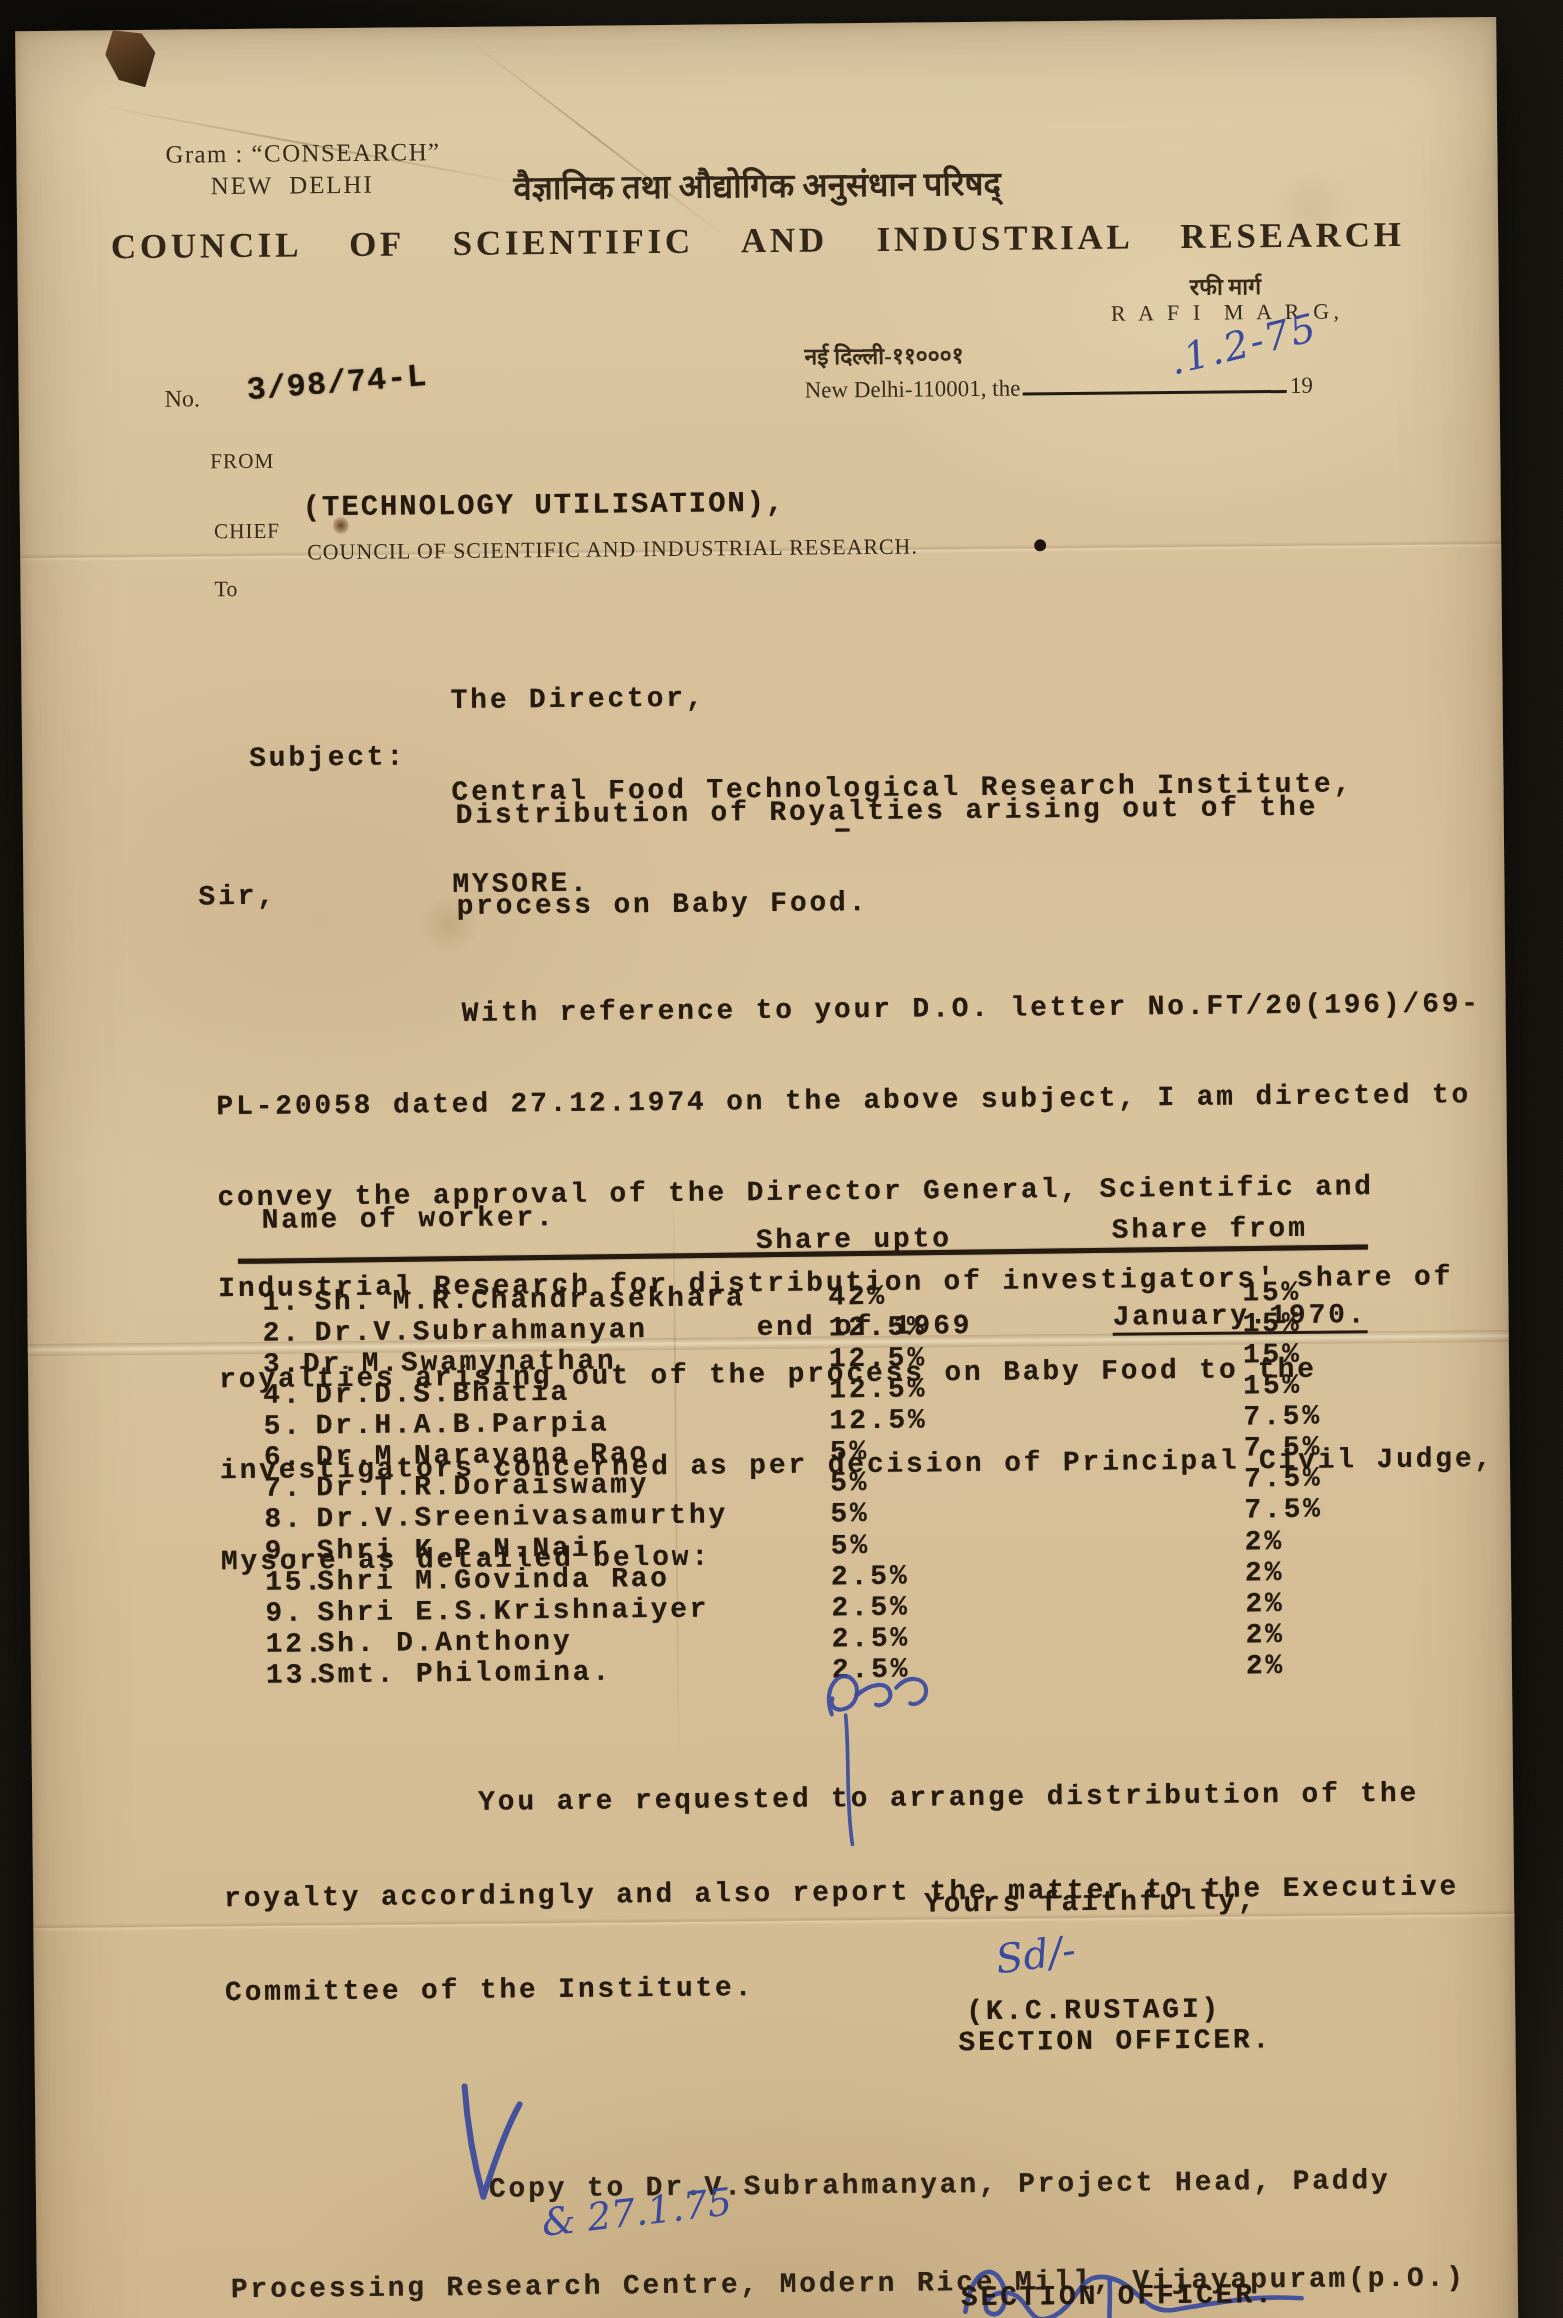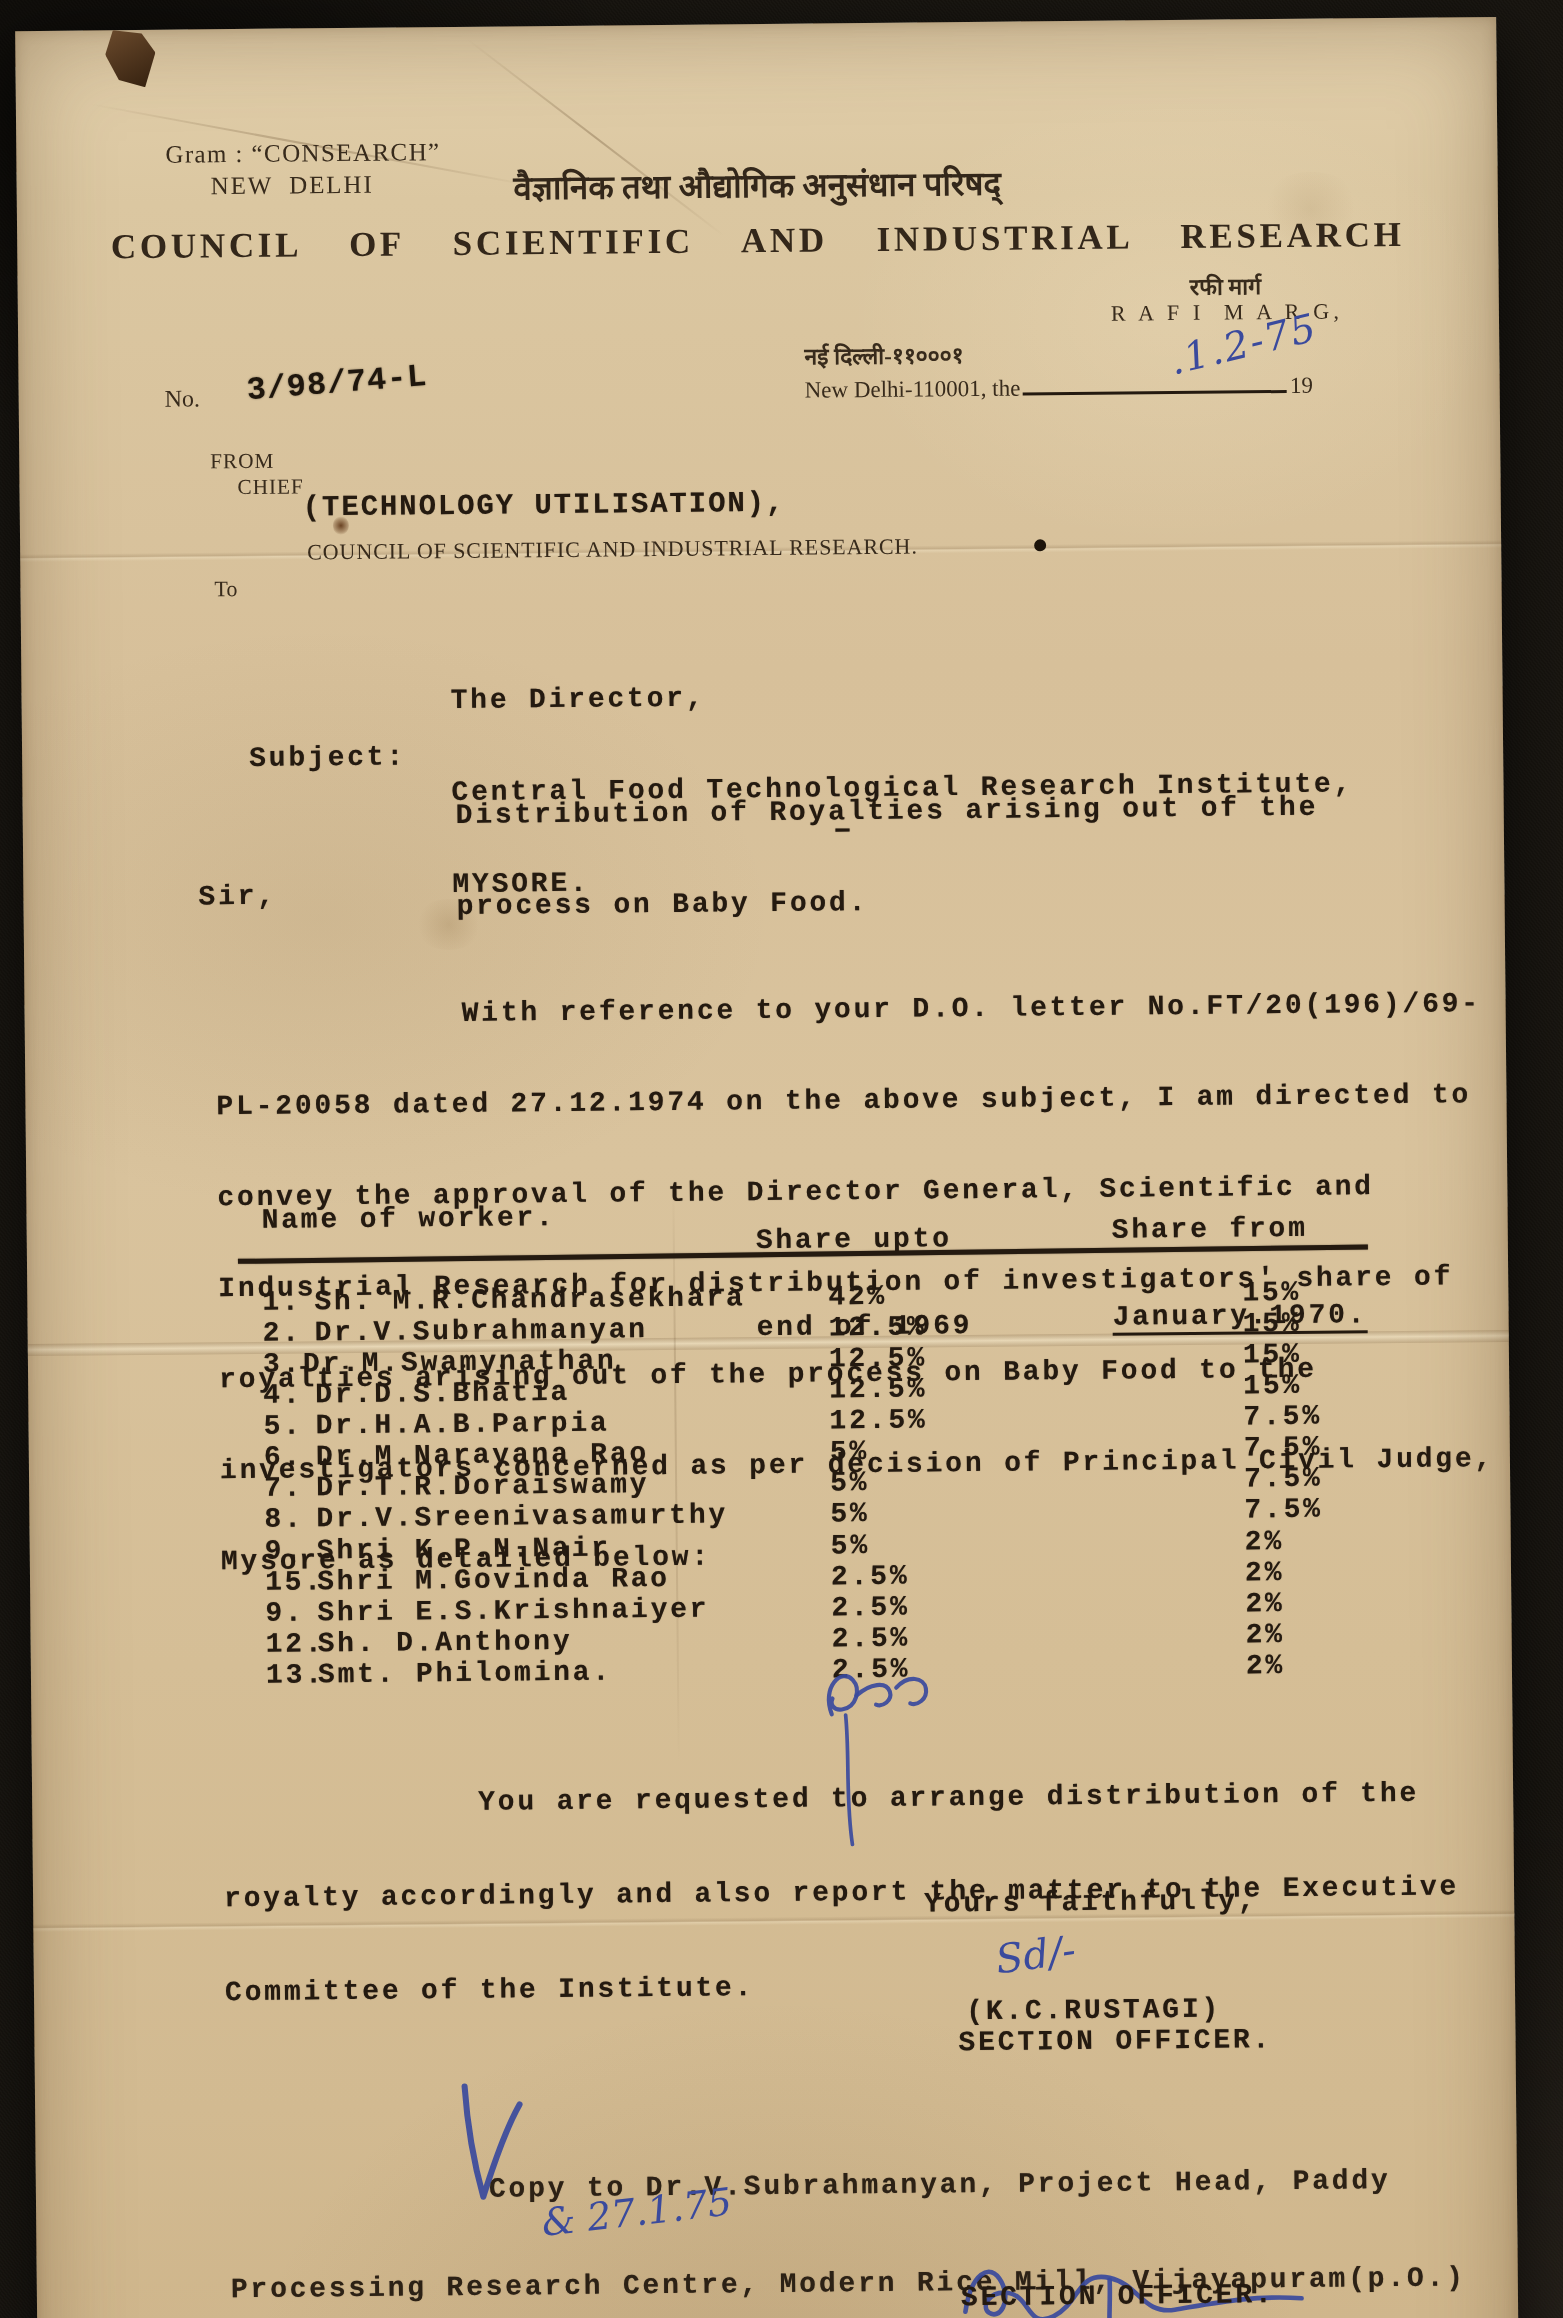--- a/index.html
+++ b/index.html
@@ -54,21 +54,21 @@
   #rafiHindi{left:1172px;top:250px;font-size:23px;font-weight:bold;}
   #rafi{left:1093px;top:280px;font-size:22px;letter-spacing:4.2px;}
   #delhiHindi{left:786px;top:316px;font-size:23px;font-weight:bold;}
   #dateRow{left:786px;top:347px;font-size:23px;}
   #dateRow .dateline{display:inline-block;width:264px;height:24px;border-bottom:3.7px solid #241a10;margin:0 2.8px;}
   #hwDate{left:1150px;top:302px;font-size:39px;transform:rotate(-13deg);letter-spacing:1.9px;}
   #noRow{left:146px;top:356px;font-size:24px;}
   #refNum{left:228px;top:337px;font-size:32px;letter-spacing:0.9px;transform:rotate(-4deg);color:#1e160d;text-shadow:0 0 1.9px rgba(30,22,13,.55);}
   
   #fromLabel{left:191px;top:420px;font-size:21.3px;letter-spacing:0.9px;}
-  #chiefLabel{left:194px;top:446px;font-size:21.3px;letter-spacing:0.9px;margin-left:24px;}
+  #chiefLabel{left:194px;top:490px;font-size:21.3px;letter-spacing:0.9px;}
   #chiefTitle{left:283px;top:463px;font-size:29px;letter-spacing:1.9px;}
   #chiefOrg{left:287px;top:511px;font-size:22px;letter-spacing:0.9px;}
   #toLabel{left:194px;top:547px;font-size:22px;}
   #toBlock{left:429px;top:596px;}
   #toBlock .line{height:30px;}
   #subjLabel{left:227px;top:714px;}
   #subjText{left:433px;top:711px;}
   #subjDash{left:810px;top:788px;font-size:32px;}
   #sir{left:175px;top:852px;}
   #para1{left:191px;top:909px;}

